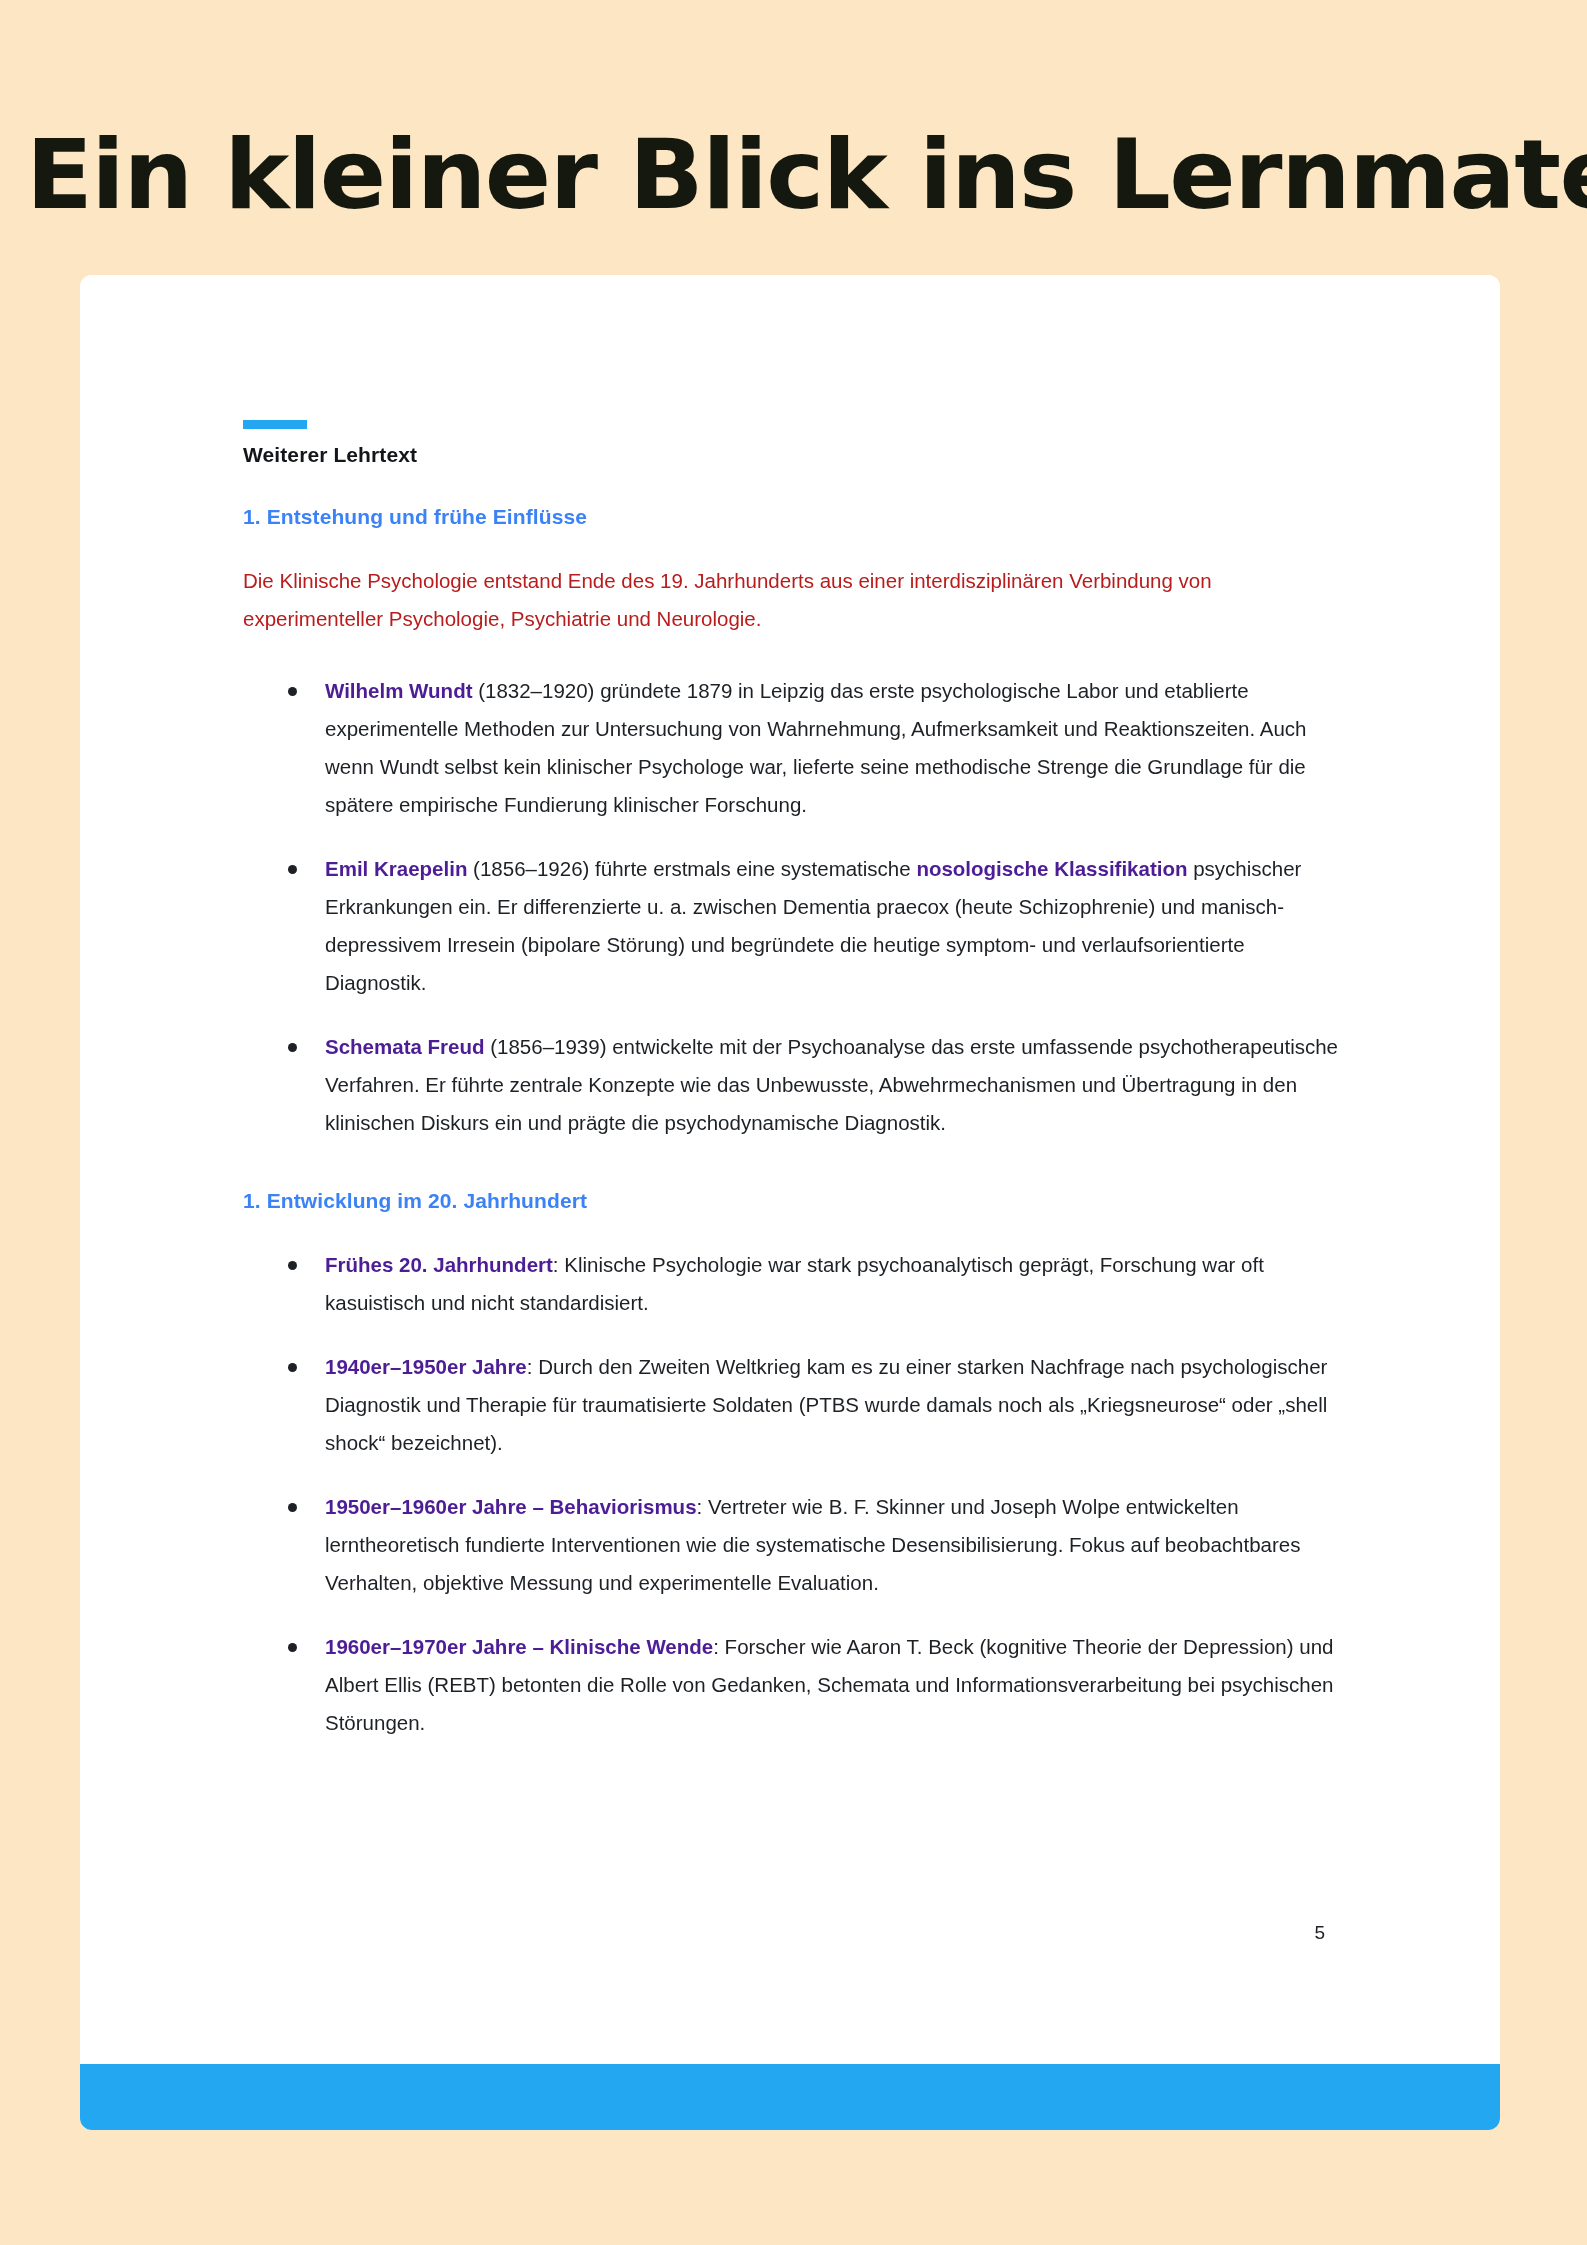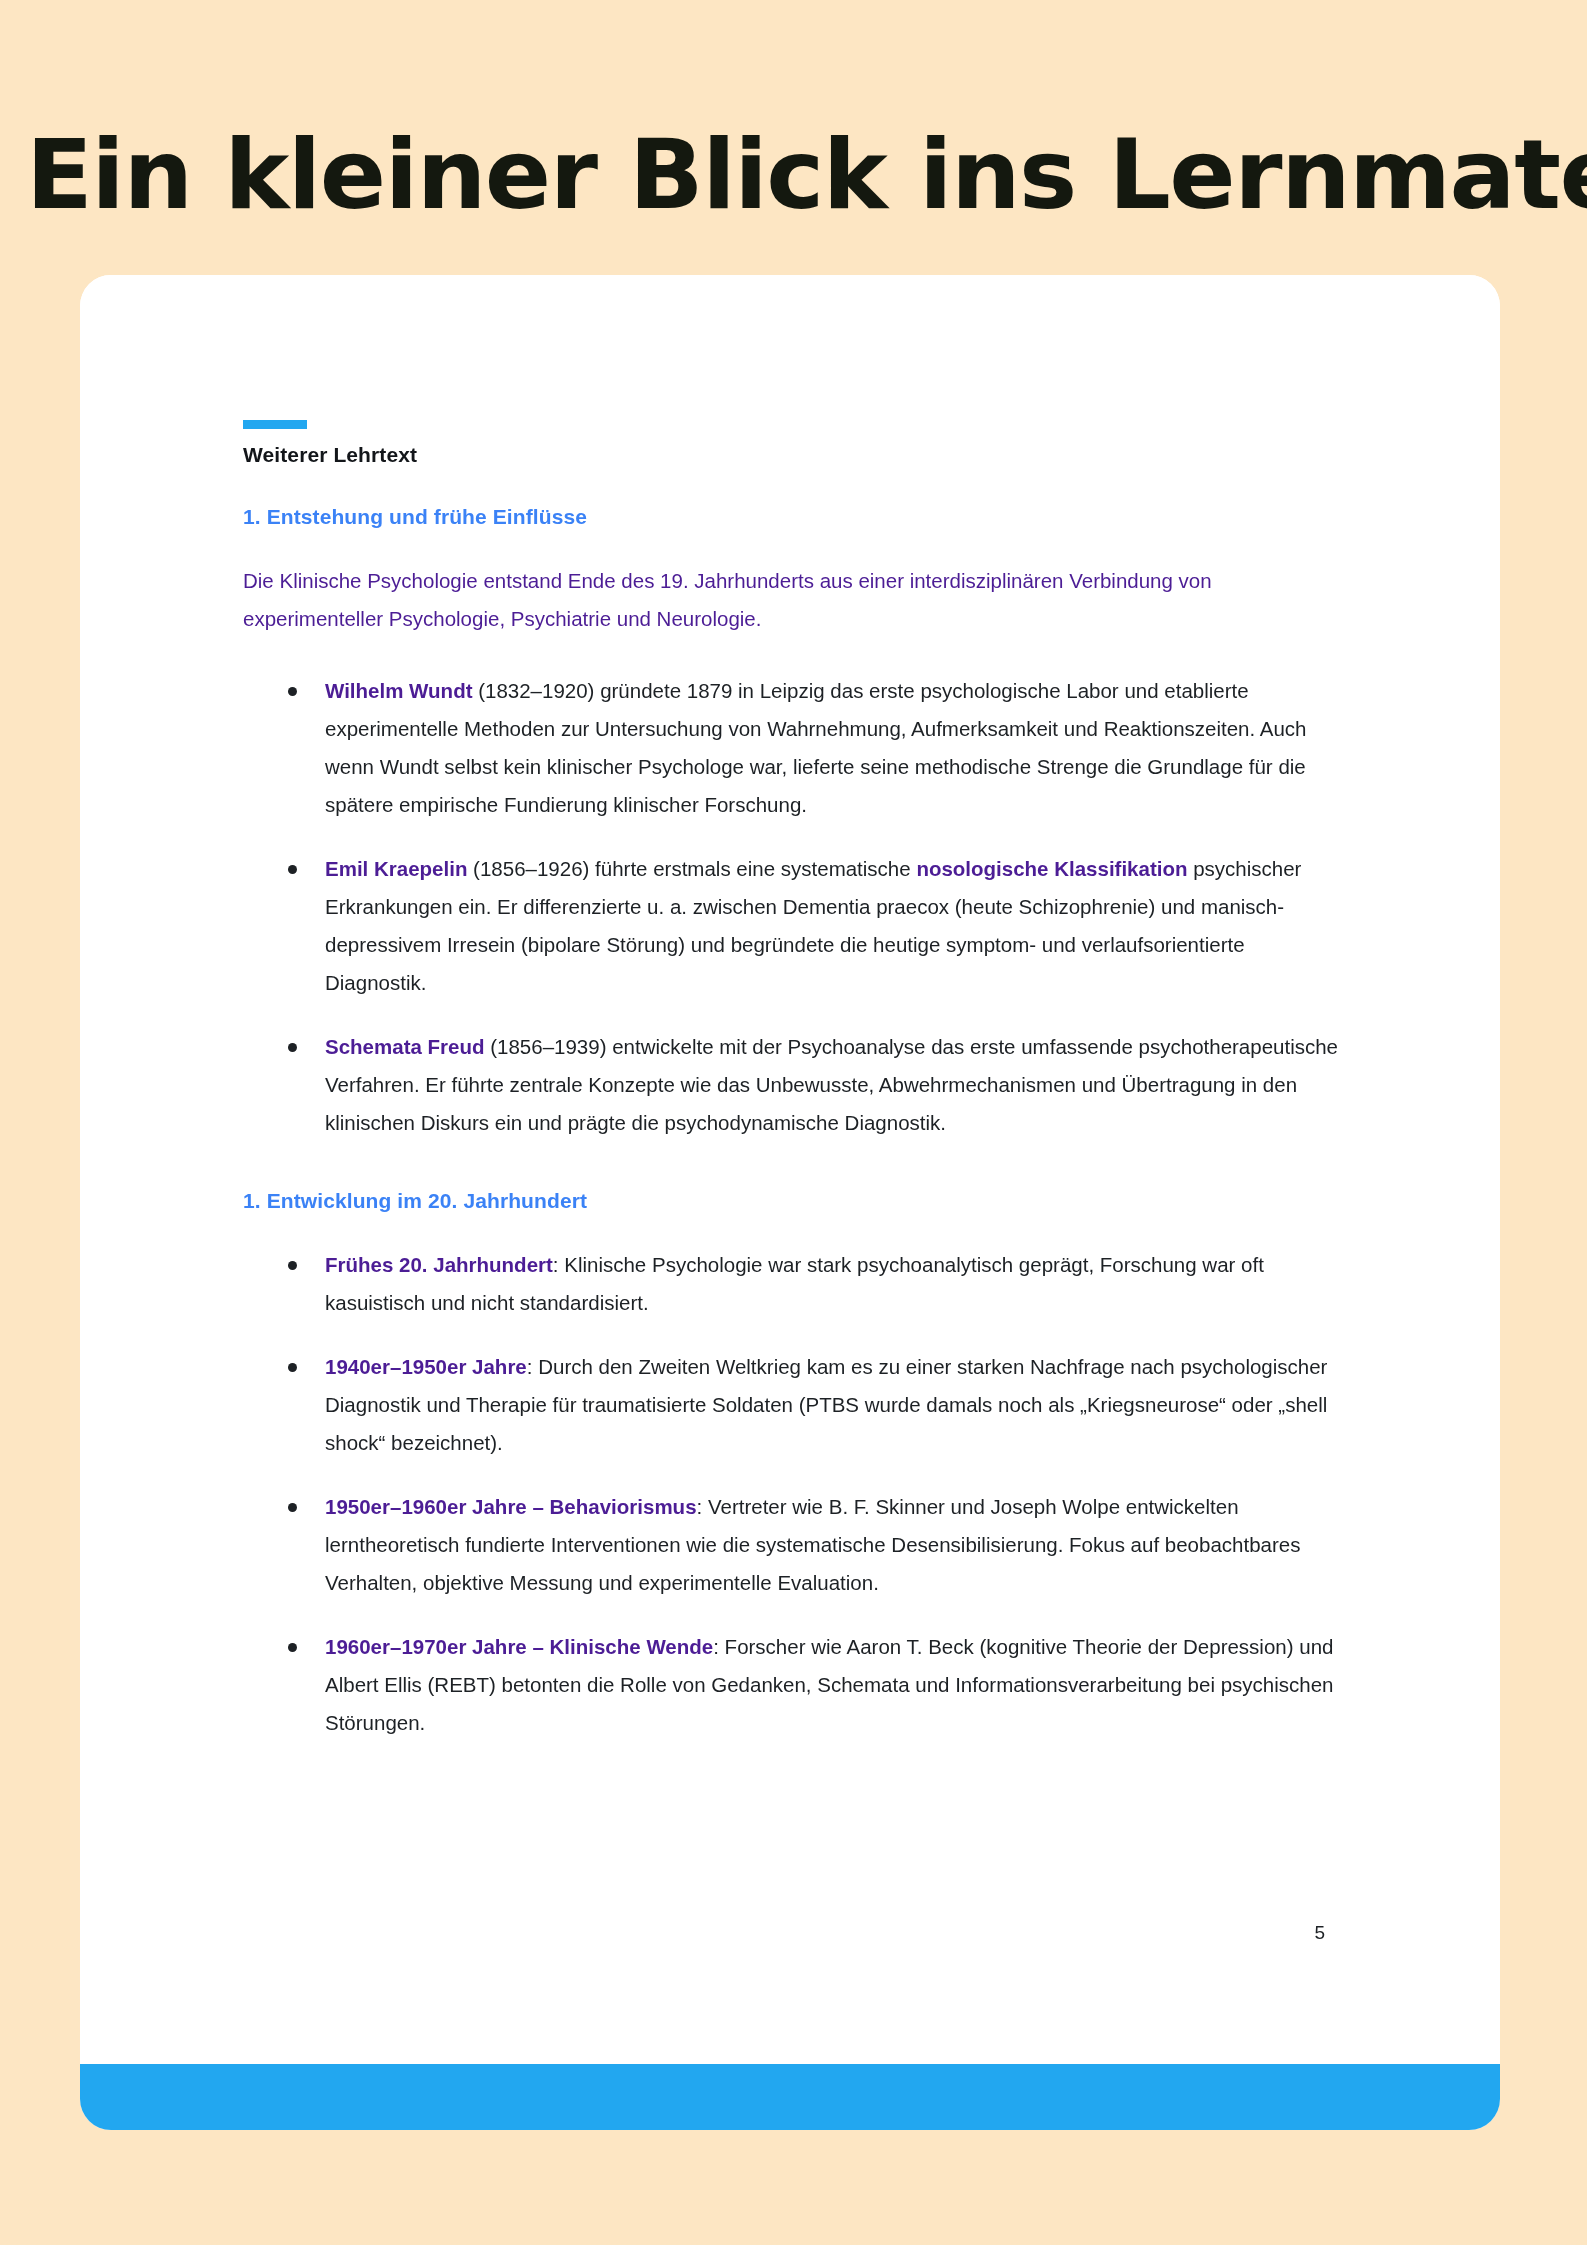--- a/index.html
+++ b/index.html
@@ -34,21 +34,21 @@
   }
 
   
   .doc-card {
     position: absolute;
     left: 80px;
     top: 275px;
     width: 1420px;
     height: 1855px;
     background: #FFFFFF;
-    border-radius: 31px;
+    border-radius: 12px;
     overflow: hidden;
   }
 
   .doc-page {
     position: absolute;
     left: 0;
     top: 0;
     right: 0;
     bottom: 66px;
     background: #FFFFFF;
@@ -94,21 +94,21 @@
     margin: 0 0 33px 0;
   }
 
   .section-heading.spaced-top {
     margin-top: 47px;
   }
 
   .body-para {
     font-size: 20.5px;
     line-height: 38px;
-    color: #4c1d95;
+    color: #b91c1c;
     margin: 0 0 34px 0;
   }
 
   ul.bullets {
     list-style: none;
     margin: 0 0 0 0;
     padding: 0;
   }
 
   ul.bullets > li {

